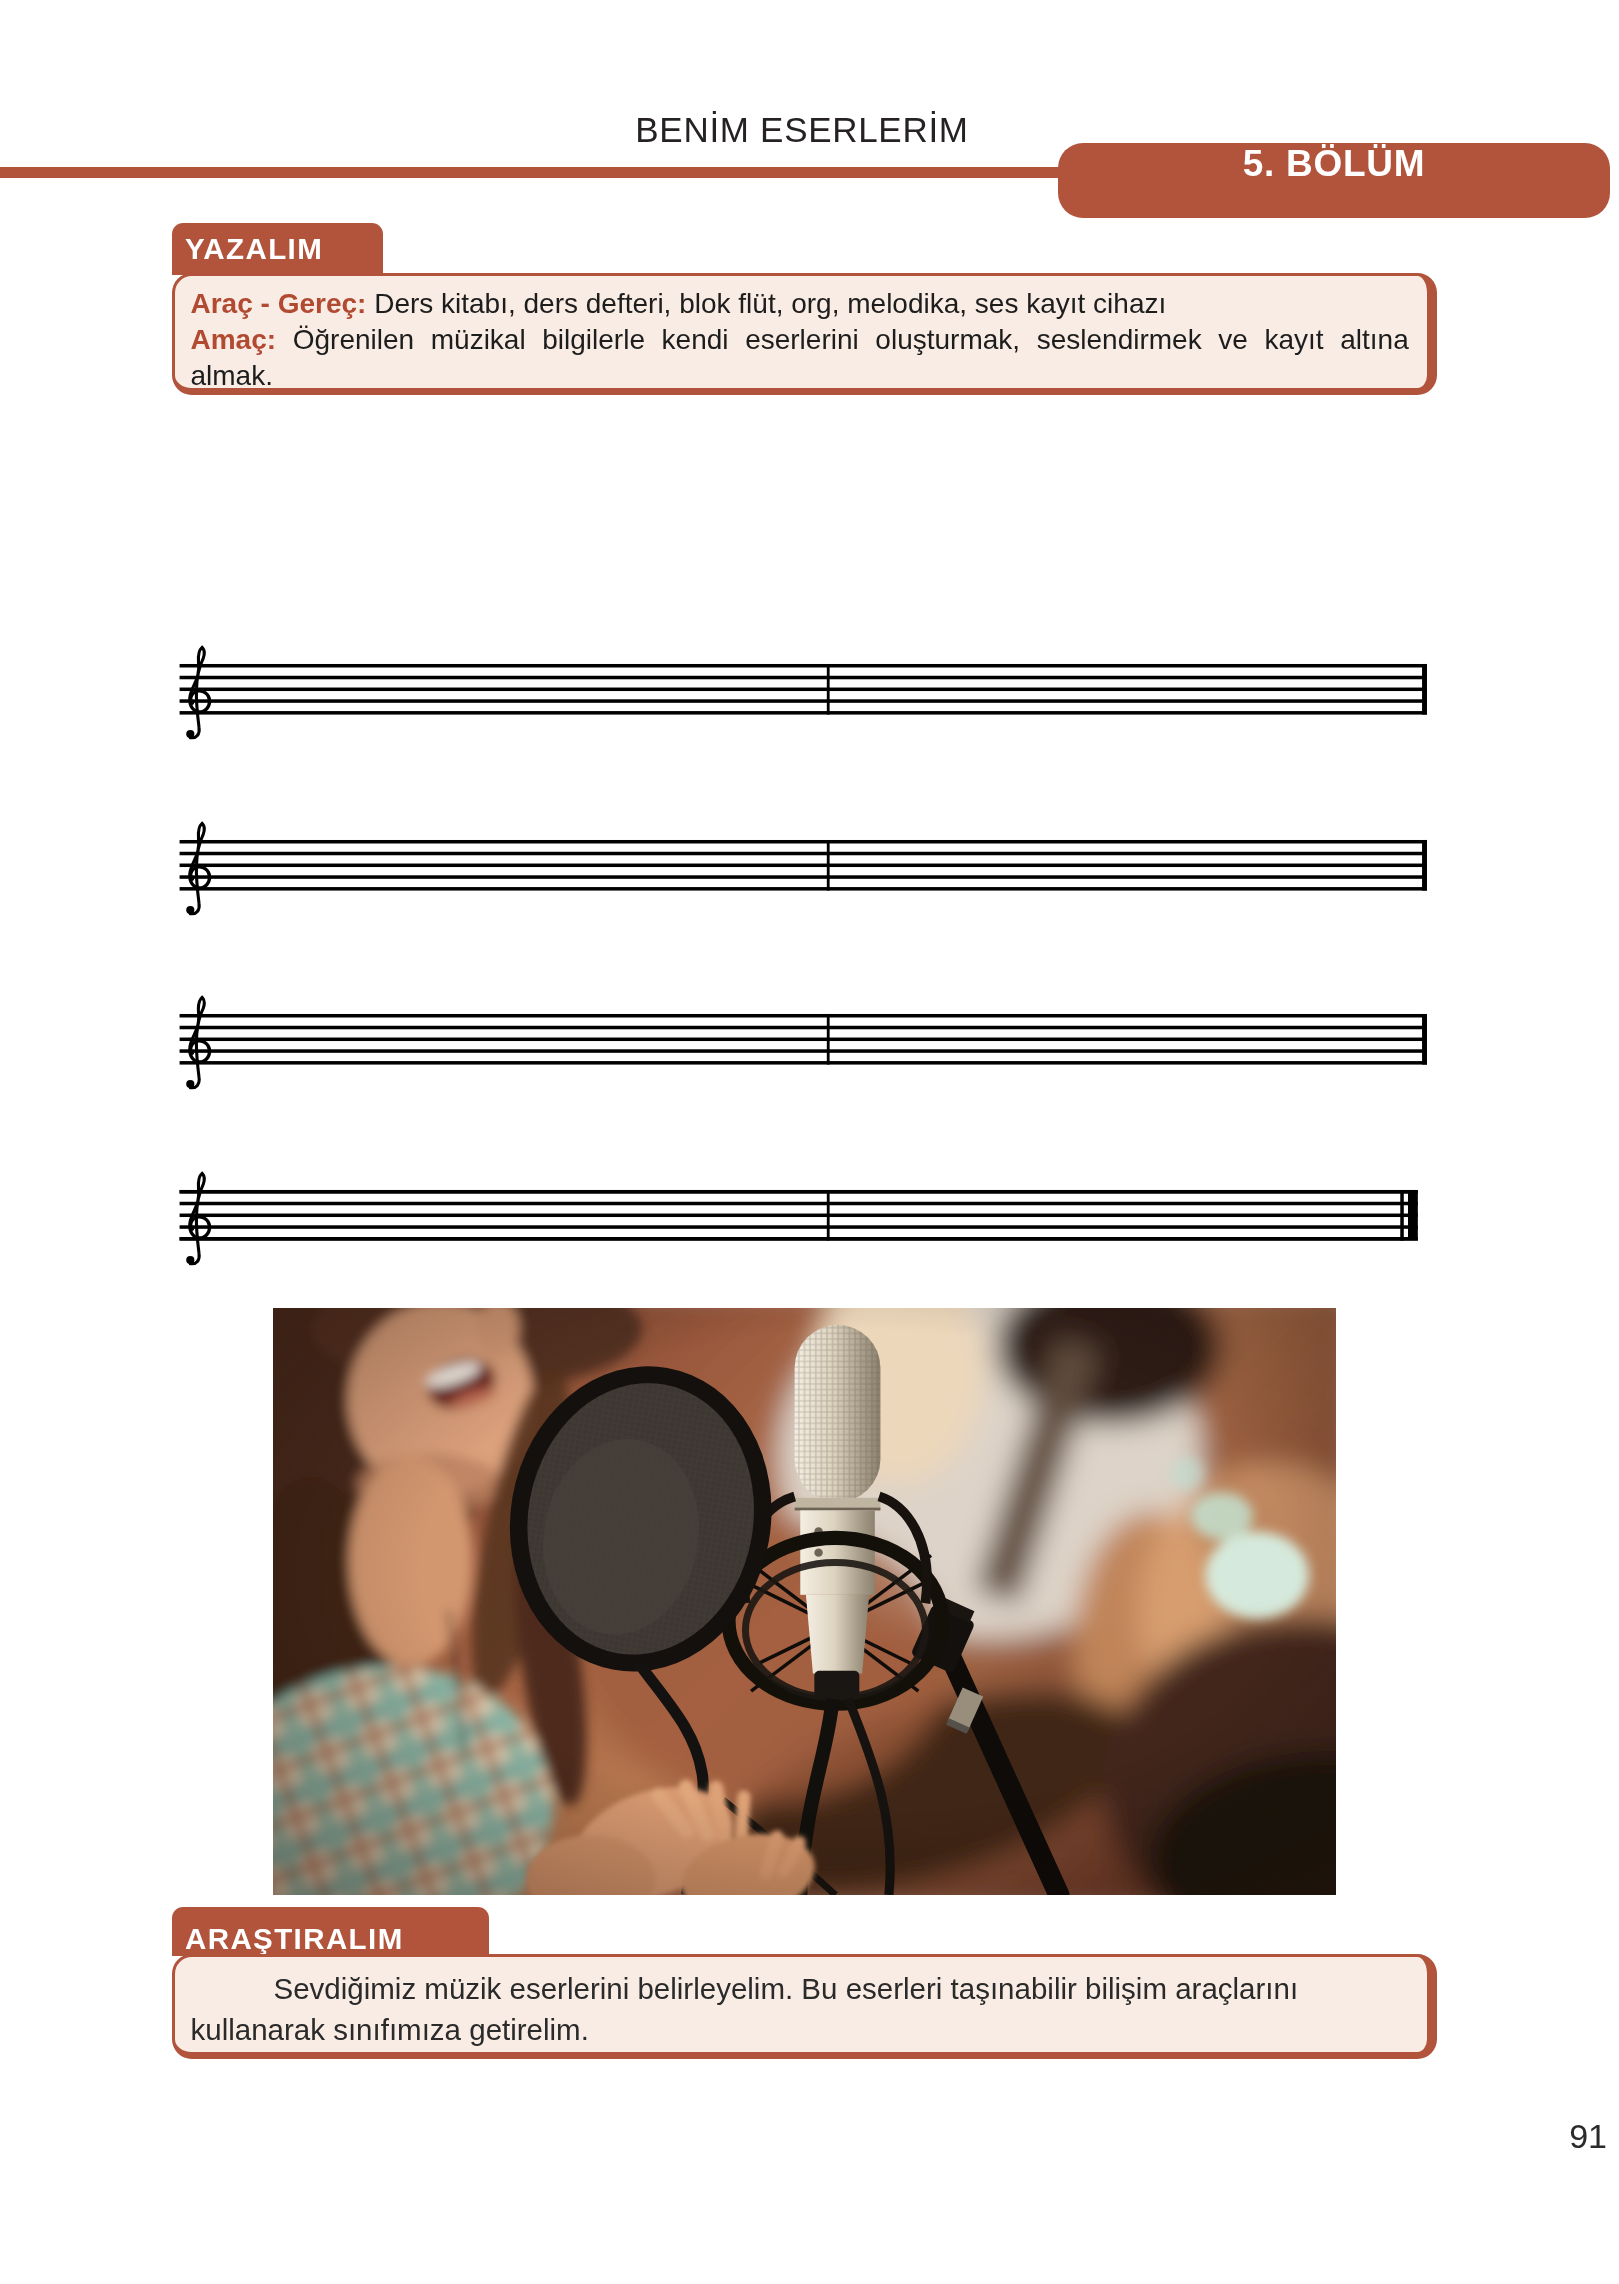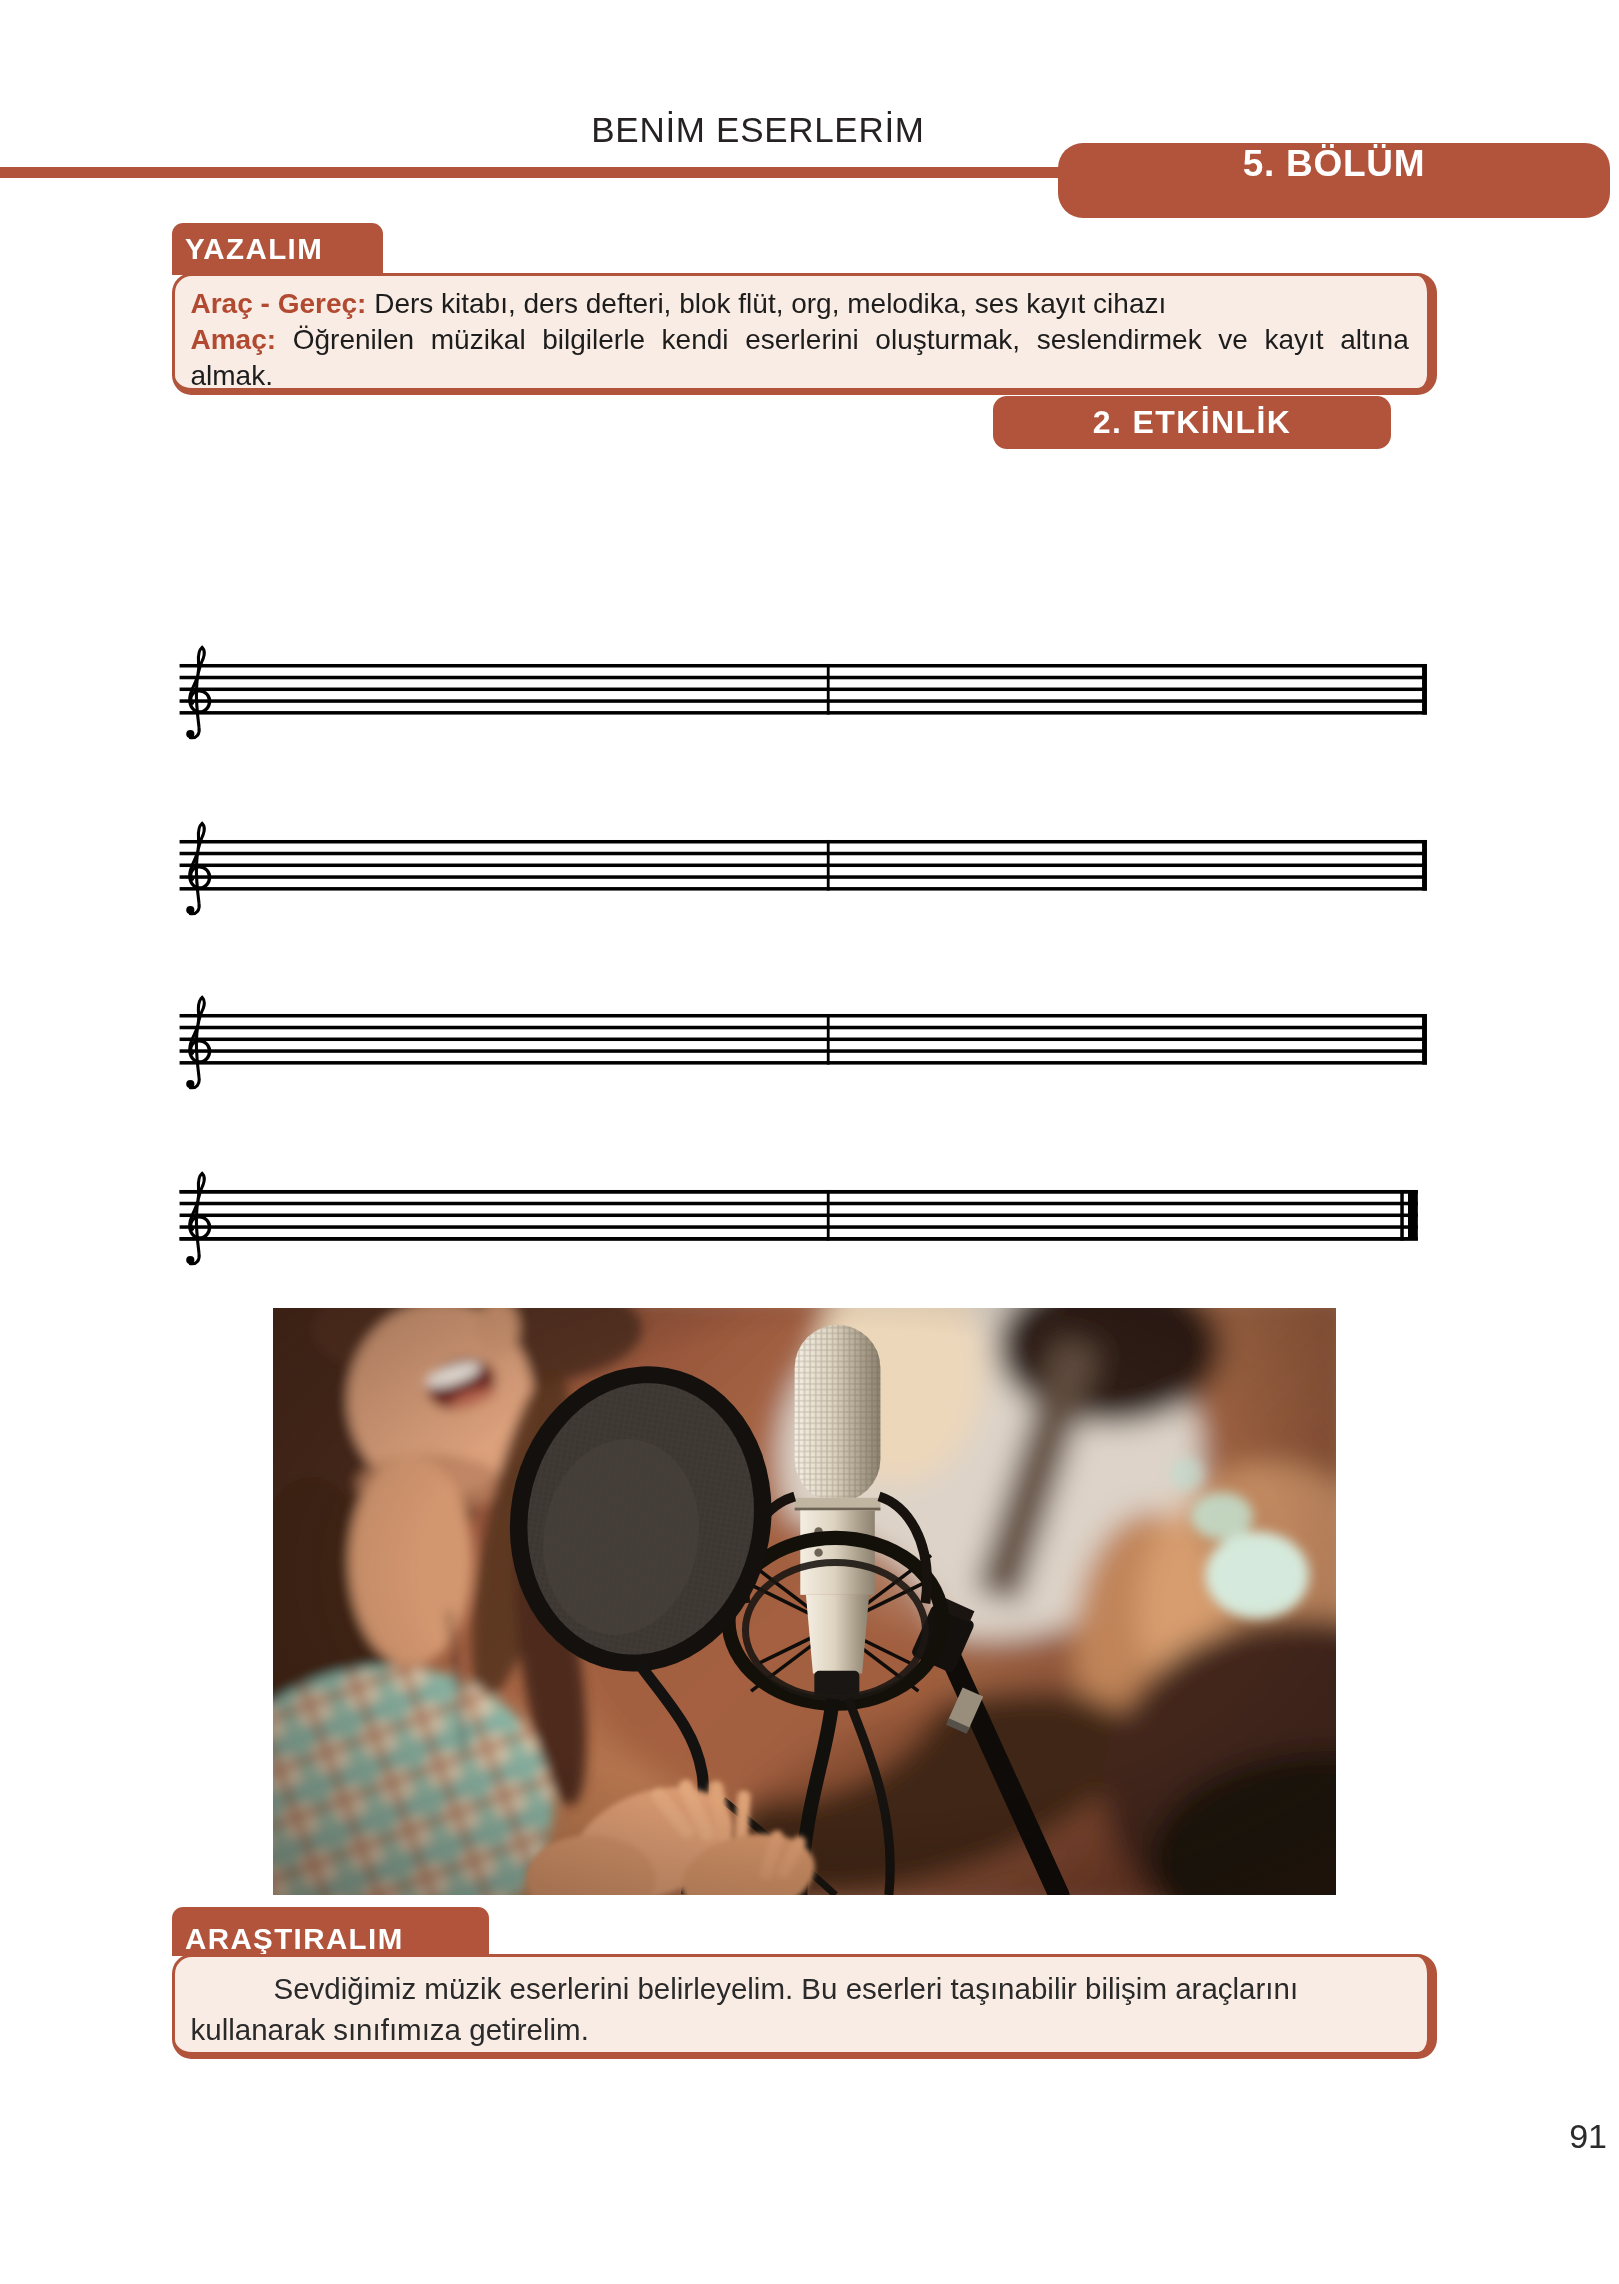--- a/index.html
+++ b/index.html
@@ -1,20 +1,20 @@
 <!DOCTYPE html>
 <html lang="tr" style="font-size:11.2px"><head>
 <meta charset="utf-8">
 <style>
   html,body{margin:0;padding:0;background:#e9e9e9;}
   .page{position:relative;width:1620px;height:2284px;background:#ffffff;overflow:hidden;
         font-family:"Liberation Sans","DejaVu Sans",sans-serif;color:#231f20;}
   
   .title{position:absolute;top:110px;left:0;width:1516px;text-align:center;
-         font-size:35px;font-weight:400;letter-spacing:0.7px;color:#262223;}
+         font-size:35px;font-weight:400;letter-spacing:0.7px;color:#262223;padding-left:44px;}
   .rule{position:absolute;top:167px;left:0;width:1097px;height:10.5px;background:var(--accent);}
   .chapter-badge{position:absolute;top:131px;left:1058px;width:552px;height:75px;
          background:var(--accent);border-radius:25px;display:flex;align-items:flex-start;justify-content:center;margin-top:12px;}
   .chapter-badge span{color:#fff;font-weight:700;font-size:37px;letter-spacing:0.7px;}
   
   .tab{position:absolute;background:var(--accent);border-radius:11.2px 11.2px 0 0;
        display:flex;align-items:center;padding-left:13px;}
   .tab span{color:#fff;font-weight:700;font-size:29.5px;letter-spacing:1.4px;}
   .panel{position:absolute;background:var(--panel);border:3.5px solid var(--accent);
          border-right-width:10.5px;border-bottom-width:7px;border-radius:19.7px;box-sizing:border-box;}
@@ -50,23 +50,20 @@
   <div class="tab" style="left:172px;top:223px;width:198px;height:52px;">
     <span>YAZALIM</span>
   </div>
   <div class="panel" style="left:172px;top:273px;width:1265px;height:122px;">
     <div class="panel-inner">
       <p><span class="lbl">Araç - Gereç:</span><span> Ders kitabı, ders defteri, blok flüt, org, melodika, ses kayıt cihazı</span></p>
       <p><span class="lbl">Amaç:</span><span> Öğrenilen müzikal bilgilerle kendi eserlerini oluşturmak, seslendirmek ve kayıt altına almak.</span></p>
     </div>
   </div>
 
-  <div class="activity-badge">
-    <span>2. ETKİNLİK</span>
-  </div>
 
   <svg class="staff" style="top:623px" viewBox="0 0 1810 200">
     <defs>
       <g id="staffdef">
         <rect x="25" y="58" width="1775" height="5" fill="#000"></rect>
         <rect x="25" y="74.75" width="1775" height="5" fill="#000"></rect>
         <rect x="25" y="91.5" width="1775" height="5" fill="#000"></rect>
         <rect x="25" y="108.25" width="1775" height="5" fill="#000"></rect>
         <rect x="25" y="125" width="1775" height="5" fill="#000"></rect>
         <rect x="946" y="58" width="4" height="72" fill="#000"></rect>

